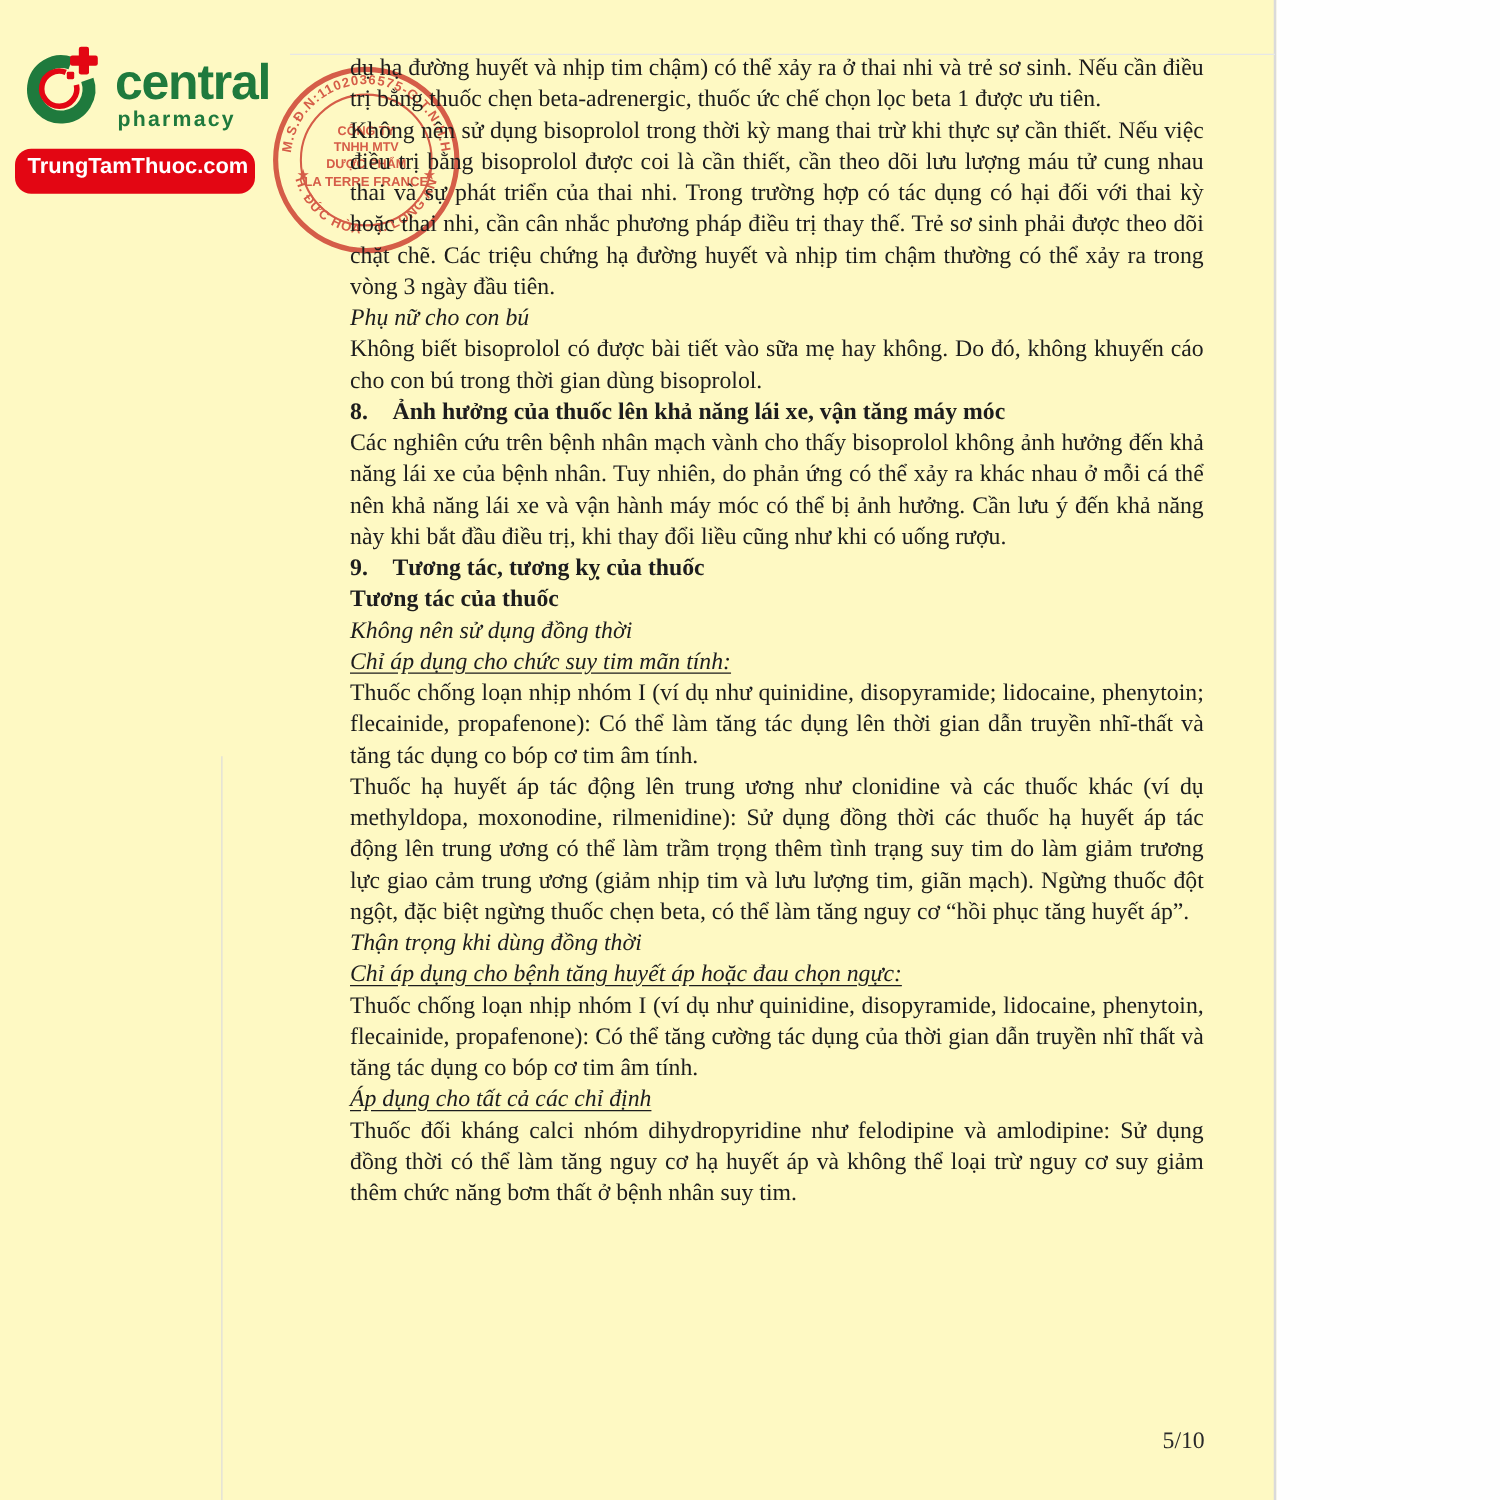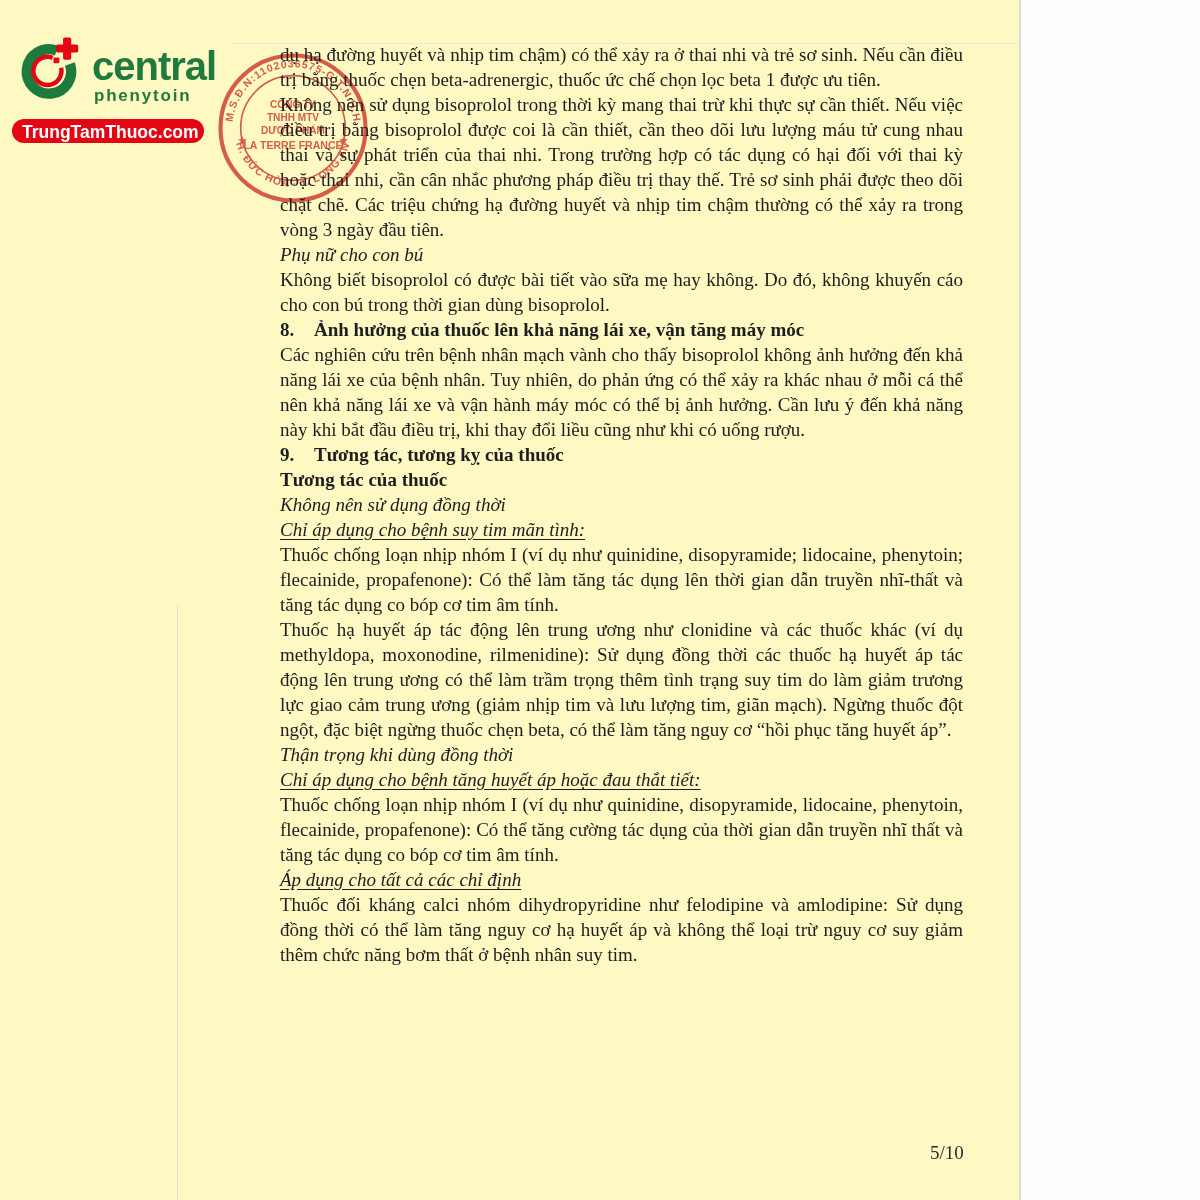--- a/index.html
+++ b/index.html
@@ -15,21 +15,21 @@
   .edge-v-left{position:absolute;left:177px;top:605px;width:1px;height:595px;background:#dedddb;}
 
   
   .logo{position:absolute;left:12px;top:32px;width:210px;}
   .logo-row{display:flex;align-items:flex-start;gap:6px;}
   .logo-words{margin-top:16px;color:#1f7a3d;}
   .logo-title{display:block;font-family:"Liberation Sans",sans-serif;font-weight:bold;font-size:40px;line-height:36px;letter-spacing:-1px;}
   .logo-subtitle{display:block;font-family:"Liberation Sans",sans-serif;font-weight:bold;font-size:17px;letter-spacing:1.8px;margin-top:2px;padding-left:2px;}
   .logo-badge{margin-top:11px;background:#e30613;color:#fff;border-radius:13px;
     font-family:"Liberation Sans",sans-serif;font-weight:bold;font-size:17.5px;
-    text-align:center;padding:3px 10px 0;width:172px;}
+    text-align:center;padding:3px 10px 12px;width:172px;}
 
   
   .stamp{position:absolute;left:215px;top:50px;width:156px;height:156px;opacity:.86;pointer-events:none;}
   .stamp svg{width:100%;height:100%;}
   .stamp text, .stamp textPath{fill:#cf4434;font-family:"Liberation Sans",sans-serif;font-weight:bold;}
 
   
   .doc{position:absolute;left:280px;top:42px;width:683px;color:#1d1d1d;
     font-size:19px;line-height:25px;}
   .doc p{margin:0;text-align:justify;}
@@ -57,21 +57,21 @@
     <div class="logo-row">
       <svg width="74" height="76" viewBox="0 0 100 100">
         <path d="M 78.2 41.8 A 30 30 0 1 1 60.3 23.8" fill="none" stroke="#1f7a3d" stroke-width="14"></path>
         <path d="M 66.4 47.1 A 19 19 0 1 1 54.9 33.6" fill="none" stroke="#e30613" stroke-width="6"></path>
         <rect x="69" y="6" width="11" height="30" rx="2.5" fill="#e30613"></rect>
         <rect x="59.5" y="15.5" width="30" height="11" rx="2.5" fill="#e30613"></rect>
         <rect x="56" y="33" width="8" height="8" rx="1.5" fill="#e30613"></rect>
       </svg>
       <div class="logo-words">
         <span class="logo-title">central</span>
-        <span class="logo-subtitle">phenytoin</span>
+        <span class="logo-subtitle">pharmacy</span>
       </div>
     </div>
     <div class="logo-badge">TrungTamThuoc.com</div>
   </div>
 
   <div class="stamp">
     <svg viewBox="0 0 170 170">
       <circle cx="85" cy="85" r="79" fill="none" stroke="#cf4434" stroke-width="4.5"></circle>
       <circle cx="85" cy="85" r="57" fill="none" stroke="#cf4434" stroke-width="1.8"></circle>
       <defs>
@@ -96,24 +96,24 @@
   <main class="doc">
     <p>dụ hạ đường huyết và nhịp tim chậm) có thể xảy ra ở thai nhi và trẻ sơ sinh. Nếu cần điều trị bằng thuốc chẹn beta-adrenergic, thuốc ức chế chọn lọc beta 1 được ưu tiên.</p>
     <p class="mt4">Không nên sử dụng bisoprolol trong thời kỳ mang thai trừ khi thực sự cần thiết. Nếu việc điều trị bằng bisoprolol được coi là cần thiết, cần theo dõi lưu lượng máu tử cung nhau thai và sự phát triển của thai nhi. Trong trường hợp có tác dụng có hại đối với thai kỳ hoặc thai nhi, cần cân nhắc phương pháp điều trị thay thế. Trẻ sơ sinh phải được theo dõi chặt chẽ. Các triệu chứng hạ đường huyết và nhịp tim chậm thường có thể xảy ra trong vòng 3 ngày đầu tiên.</p>
     <p class="h-bi mt8">Phụ nữ cho con bú</p>
     <p class="mt4">Không biết bisoprolol có được bài tiết vào sữa mẹ hay không. Do đó, không khuyến cáo cho con bú trong thời gian dùng bisoprolol.</p>
     <p class="h-num mt16"><span class="num">8.</span><span>Ảnh hưởng của thuốc lên khả năng lái xe, vận tăng máy móc</span></p>
     <p class="mt4">Các nghiên cứu trên bệnh nhân mạch vành cho thấy bisoprolol không ảnh hưởng đến khả năng lái xe của bệnh nhân. Tuy nhiên, do phản ứng có thể xảy ra khác nhau ở mỗi cá thể nên khả năng lái xe và vận hành máy móc có thể bị ảnh hưởng. Cần lưu ý đến khả năng này khi bắt đầu điều trị, khi thay đổi liều cũng như khi có uống rượu.</p>
     <p class="h-num mt20"><span class="num">9.</span><span>Tương tác, tương kỵ của thuốc</span></p>
     <p class="h-b mt2">Tương tác của thuốc</p>
     <p class="h-bi mt4">Không nên sử dụng đồng thời</p>
-    <p class="h-iu mt2">Chỉ áp dụng cho bệnh suy tim mãn tình:</p>
+    <p class="h-iu mt2">Chỉ áp dụng cho chức suy tim mãn tính:</p>
     <p class="mt2">Thuốc chống loạn nhịp nhóm I (ví dụ như quinidine, disopyramide; lidocaine, phenytoin; flecainide, propafenone): Có thể làm tăng tác dụng lên thời gian dẫn truyền nhĩ-thất và tăng tác dụng co bóp cơ tim âm tính.</p>
     <p class="mt1">Thuốc hạ huyết áp tác động lên trung ương như clonidine và các thuốc khác (ví dụ methyldopa, moxonodine, rilmenidine): Sử dụng đồng thời các thuốc hạ huyết áp tác động lên trung ương có thể làm trầm trọng thêm tình trạng suy tim do làm giảm trương lực giao cảm trung ương (giảm nhịp tim và lưu lượng tim, giãn mạch). Ngừng thuốc đột ngột, đặc biệt ngừng thuốc chẹn beta, có thể làm tăng nguy cơ “hồi phục tăng huyết áp”.</p>
     <p class="h-bi mt4">Thận trọng khi dùng đồng thời</p>
-    <p class="h-iu mt4">Chỉ áp dụng cho bệnh tăng huyết áp hoặc đau thắt tiết:</p>
+    <p class="h-iu mt4">Chỉ áp dụng cho bệnh tăng huyết áp hoặc đau chọn ngực:</p>
     <p class="mt4">Thuốc chống loạn nhịp nhóm I (ví dụ như quinidine, disopyramide, lidocaine, phenytoin, flecainide, propafenone): Có thể tăng cường tác dụng của thời gian dẫn truyền nhĩ thất và tăng tác dụng co bóp cơ tim âm tính.</p>
     <p class="h-iu mt4">Áp dụng cho tất cả các chỉ định</p>
     <p class="mt4">Thuốc đối kháng calci nhóm dihydropyridine như felodipine và amlodipine: Sử dụng đồng thời có thể làm tăng nguy cơ hạ huyết áp và không thể loại trừ nguy cơ suy giảm thêm chức năng bơm thất ở bệnh nhân suy tim.</p>
   </main>
 
   <div class="page-number">5/10</div>
 </div>
 
 </body></html>

